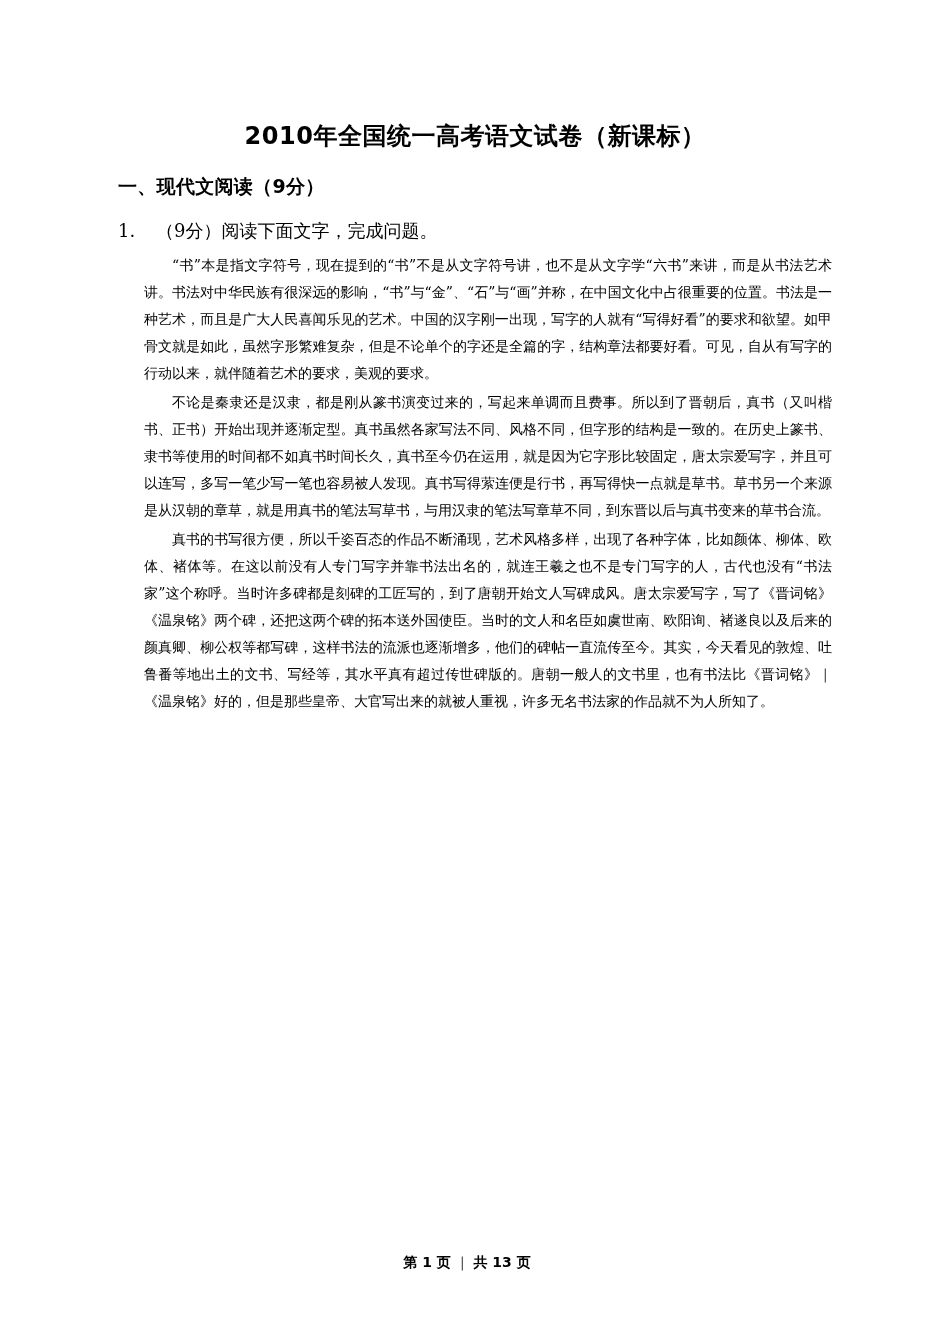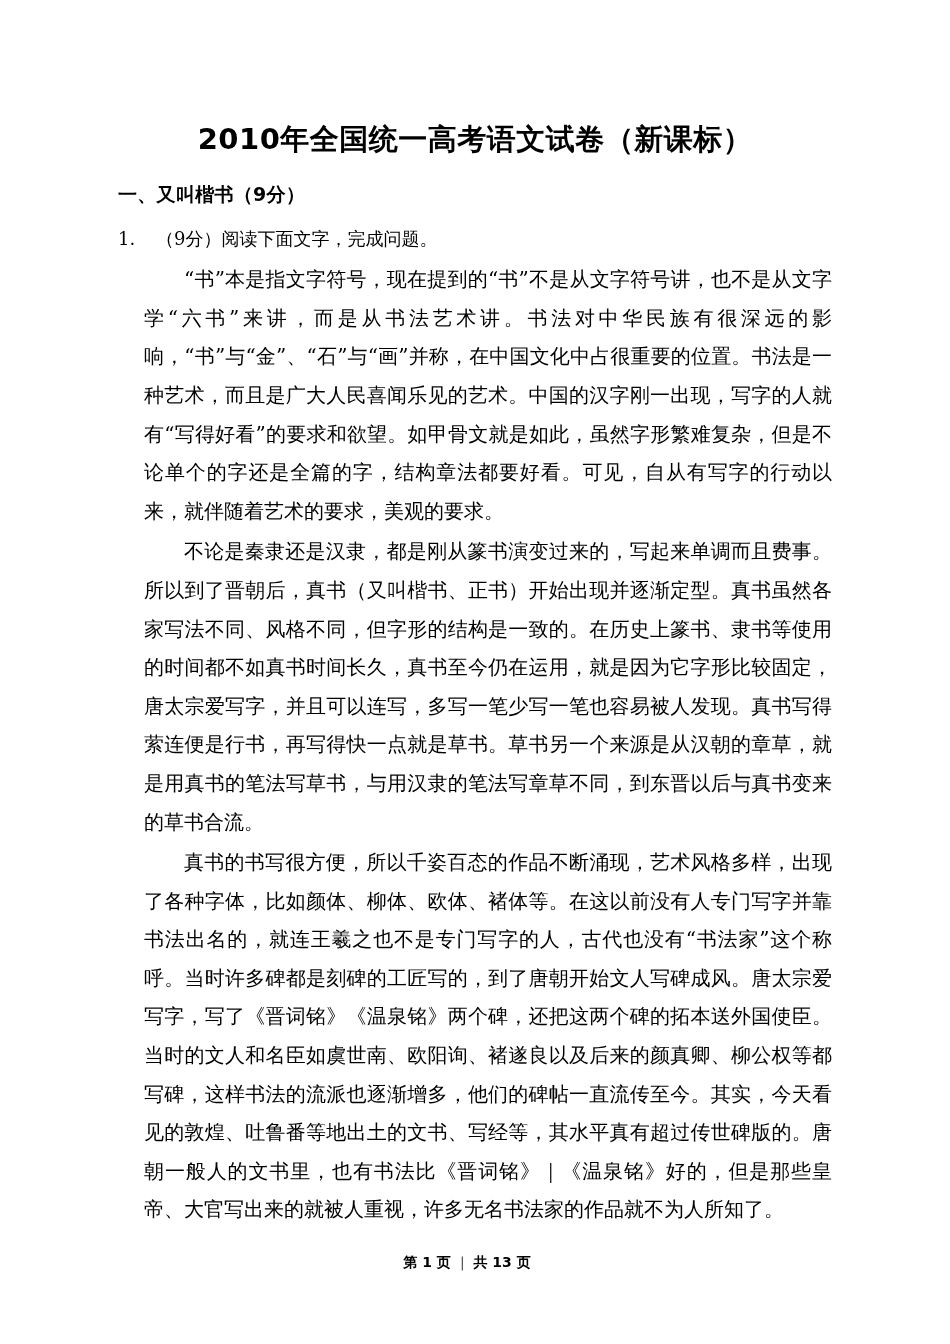--- a/index.html
+++ b/index.html
@@ -17,21 +17,21 @@
   }
   .page {
     width: 950px;
     height: 1344px;
     box-sizing: border-box;
     padding: 96px 118px 0 118px;
     position: relative;
   }
   .doc-title {
     text-align: center;
-    font-size: 29px;
+    font-size: 24px;
     font-weight: bold;
     letter-spacing: 0.5px;
     margin: 24px 0 22px 0;
     font-family: "DejaVu Sans", "Liberation Sans", sans-serif;
   }
   .section-heading {
     font-size: 19px;
     font-weight: bold;
     margin: 0 0 14px 0;
     font-family: "DejaVu Sans", "Liberation Sans", sans-serif;
@@ -47,21 +47,21 @@
   .q-num {
     width: 26px;
     flex: 0 0 26px;
     font-family: "DejaVu Serif", "Liberation Serif", serif;
   }
   .q-stem {
     flex: 1;
     margin-left: 12px;
   }
   .para {
-    font-size: 20px;
+    font-size: 14px;
     line-height: 1.93;
     text-align: justify;
     text-justify: inter-ideograph;
     margin: 0 0 2px 0;
     padding-left: 26px;
     text-indent: 2em;
   }
   .footer {
     position: absolute;
     left: 0;
@@ -76,21 +76,21 @@
   }
 </style>
 </head>
 <body>
 
 <div class="page">
 
   <h1 class="doc-title">2010年全国统一高考语文试卷（新课标）</h1>
 
   <div class="section">
-    <div class="section-heading">一、又叫楷书（9分）</div>
+    <div class="section-heading">一、现代文阅读（9分）</div>
 
     <div class="question">
       <span class="q-num">1.</span>
       <span class="q-stem">（9分）阅读下面文字，完成问题。</span>
     </div>
 
     <p class="para">“书”本是指文字符号，现在提到的“书”不是从文字符号讲，也不是从文字学“六书”来讲，而是从书法艺术讲。书法对中华民族有很深远的影响，“书”与“金”、“石”与“画”并称，在中国文化中占很重要的位置。书法是一种艺术，而且是广大人民喜闻乐见的艺术。中国的汉字刚一出现，写字的人就有“写得好看”的要求和欲望。如甲骨文就是如此，虽然字形繁难复杂，但是不论单个的字还是全篇的字，结构章法都要好看。可见，自从有写字的行动以来，就伴随着艺术的要求，美观的要求。</p>
     <p class="para">不论是秦隶还是汉隶，都是刚从篆书演变过来的，写起来单调而且费事。所以到了晋朝后，真书（又叫楷书、正书）开始出现并逐渐定型。真书虽然各家写法不同、风格不同，但字形的结构是一致的。在历史上篆书、隶书等使用的时间都不如真书时间长久，真书至今仍在运用，就是因为它字形比较固定，唐太宗爱写字，并且可以连写，多写一笔少写一笔也容易被人发现。真书写得萦连便是行书，再写得快一点就是草书。草书另一个来源是从汉朝的章草，就是用真书的笔法写草书，与用汉隶的笔法写章草不同，到东晋以后与真书变来的草书合流。</p>
     <p class="para">真书的书写很方便，所以千姿百态的作品不断涌现，艺术风格多样，出现了各种字体，比如颜体、柳体、欧体、褚体等。在这以前没有人专门写字并靠书法出名的，就连王羲之也不是专门写字的人，古代也没有“书法家”这个称呼。当时许多碑都是刻碑的工匠写的，到了唐朝开始文人写碑成风。唐太宗爱写字，写了《晋词铭》《温泉铭》两个碑，还把这两个碑的拓本送外国使臣。当时的文人和名臣如虞世南、欧阳询、褚遂良以及后来的颜真卿、柳公权等都写碑，这样书法的流派也逐渐增多，他们的碑帖一直流传至今。其实，今天看见的敦煌、吐鲁番等地出土的文书、写经等，其水平真有超过传世碑版的。唐朝一般人的文书里，也有书法比《晋词铭》｜《温泉铭》好的，但是那些皇帝、大官写出来的就被人重视，许多无名书法家的作品就不为人所知了。</p>
   </div>

